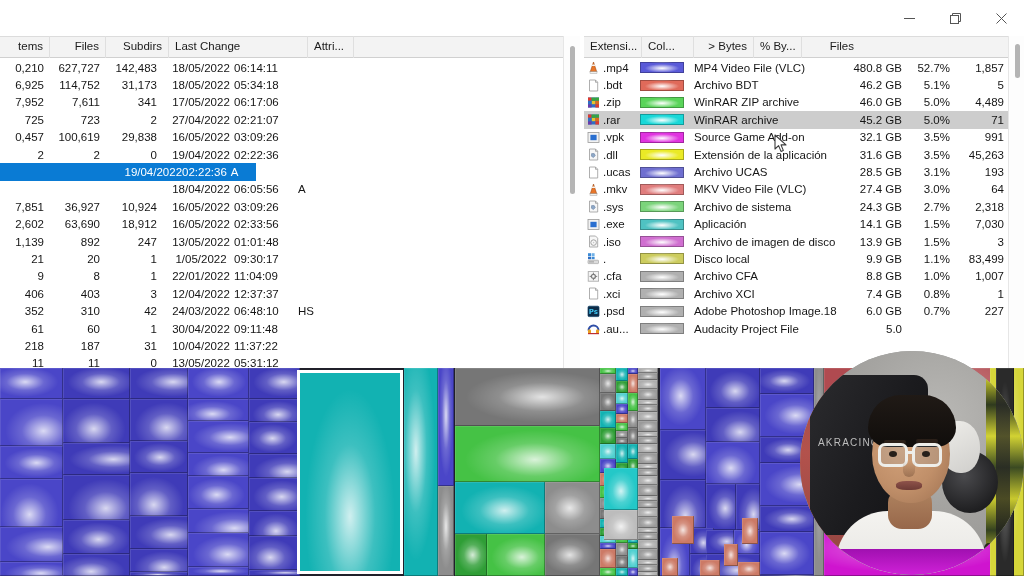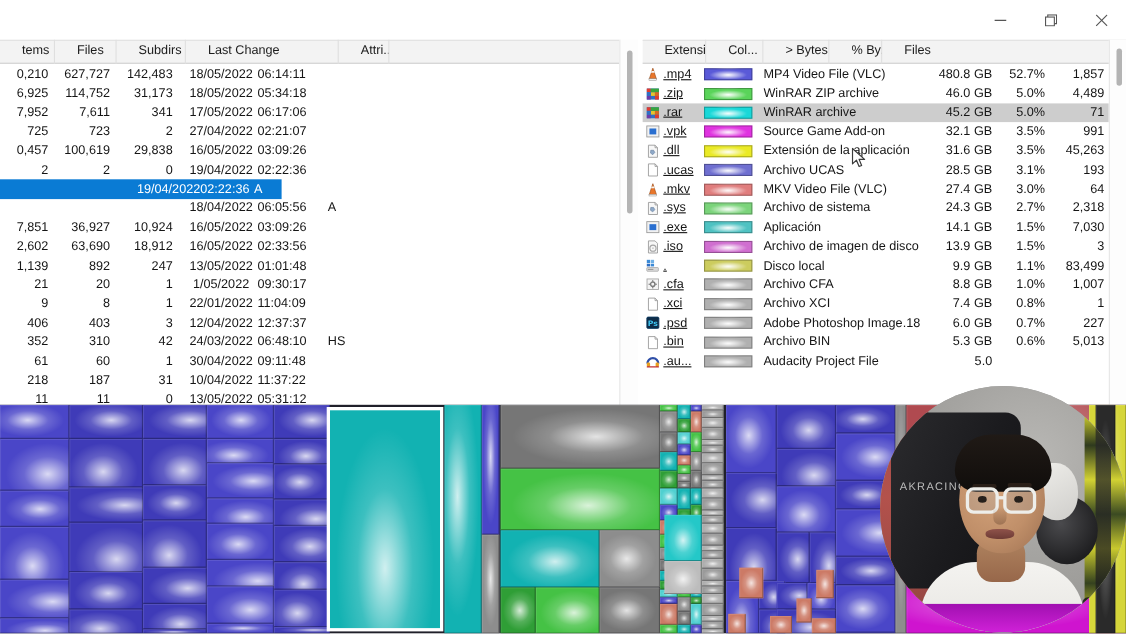--- a/index.html
+++ b/index.html
@@ -39,21 +39,21 @@
     position: absolute; top: 0; height: 22px;
     background: #f3f3f3;
     border-top: 1px solid #dcdcdc;
     border-bottom: 1px solid #d0d0d0;
     display: flex; align-items: center;
     font-size: 11.5px; color: #1b1b1b;
   }
   .hdr .cell {
     height: 22px; line-height: 21px;
     border-right: 1px solid #dfdfdf;
-    padding: 0 20px; overflow: hidden; white-space: nowrap;
+    padding: 0 6px; overflow: hidden; white-space: nowrap;
   }
   .hdr .cell.r { text-align: right; }
 
   
   .pane-left {
     position: absolute; left: 0; top: 0; width: 563px; height: 332px;
     background: #fff; overflow: hidden;
   }
   .pane-left .hdr { left: 0; width: 563px; }
   .ltbl {
@@ -84,21 +84,21 @@
     position: absolute; left: 584px; top: 0; width: 440px; height: 332px;
     background: #fff; overflow: hidden;
   }
   .pane-right .hdr { left: 0; width: 440px; }
   .etbl {
     position: absolute; left: 0; top: 23px; width: 424px;
     font-size: 11.5px; color: #151515;
   }
   .erow { height: 17.4px; display: flex; align-items: center; white-space: nowrap; }
   .erow.sel { background: #cdcdcd; }
-  .erow .c-ext  { width: 56px; display: flex; align-items: center; gap: 3px; padding-left: 3px; text-decoration: underline; }
+  .erow .c-ext  { width: 56px; display: flex; align-items: center; gap: 3px; padding-left: 3px; }
   .erow .c-col  { width: 54px; display: flex; align-items: center; }
   .erow .c-desc { width: 148px; overflow: hidden; }
   .erow .c-bytes{ width: 60px; text-align: right; }
   .erow .c-pct  { width: 48px; text-align: right; }
   .erow .c-files{ width: 58px; text-align: right; padding-right: 4px; }
 
   .swatch {
     width: 44px; height: 11px; border: 1px solid rgba(0,0,0,.28);
     display: block;
   }
@@ -355,20 +355,38 @@
             </span>
             <span class="c-desc">MP4 Video File (VLC)</span>
             <span class="c-bytes">480.8 GB</span>
             <span class="c-pct">52.7%</span>
             <span class="c-files">1,857</span>
           </div>
           <div class="erow">
             <span class="c-ext">
               <span class="fico">
                 <svg width="13" height="13" viewBox="0 0 13 13">
+                  <path d="M2.5 1h6l2.2 2.2V12h-8.2z" fill="#ffffff" stroke="#9a9a9a" stroke-width=".8"></path>
+                  <path d="M8.5 1v2.3h2.2" fill="none" stroke="#9a9a9a" stroke-width=".8"></path>
+                </svg>
+              </span>
+              <span class="ext-label">.bdt</span>
+            </span>
+            <span class="c-col">
+              <span class="swatch" style="background: radial-gradient(at 50% 58%, rgb(255, 255, 255) 0%, rgb(224, 106, 90) 58%, rgb(224, 106, 90) 100%);"></span>
+            </span>
+            <span class="c-desc">Archivo BDT</span>
+            <span class="c-bytes">46.2 GB</span>
+            <span class="c-pct">5.1%</span>
+            <span class="c-files">5</span>
+          </div>
+          <div class="erow">
+            <span class="c-ext">
+              <span class="fico">
+                <svg width="13" height="13" viewBox="0 0 13 13">
                   <rect x="1" y="1.5" width="11" height="10" fill="#2f6fc4"></rect>
                   <rect x="1" y="1.5" width="3.6" height="3.3" fill="#e03b2f"></rect>
                   <rect x="8.4" y="1.5" width="3.6" height="3.3" fill="#39a63c"></rect>
                   <rect x="4.6" y="4.8" width="3.8" height="3.4" fill="#e8c32a"></rect>
                   <rect x="1" y="8.2" width="3.6" height="3.3" fill="#6d3ba8"></rect>
                   <rect x="8.4" y="8.2" width="3.6" height="3.3" fill="#e03b2f"></rect>
                   <rect x="4.6" y="1.5" width="3.8" height="3.3" fill="#39a63c"></rect>
                   <rect x="1" y="4.8" width="3.6" height="3.4" fill="#2f6fc4"></rect>
                   <rect x="8.4" y="4.8" width="3.6" height="3.4" fill="#d86a1f"></rect>
                 </svg>
@@ -610,38 +628,20 @@
               </span>
               <span class="ext-label">.psd</span>
             </span>
             <span class="c-col">
               <span class="swatch" style="background: radial-gradient(at 50% 58%, rgb(255, 255, 255) 0%, rgb(176, 176, 176) 58%, rgb(176, 176, 176) 100%);"></span>
             </span>
             <span class="c-desc">Adobe Photoshop Image.18</span>
             <span class="c-bytes">6.0 GB</span>
             <span class="c-pct">0.7%</span>
             <span class="c-files">227</span>
-          </div>
-          <div class="erow">
-            <span class="c-ext">
-              <span class="fico">
-                <svg width="13" height="13" viewBox="0 0 13 13">
-                  <path d="M2.5 1h6l2.2 2.2V12h-8.2z" fill="#ffffff" stroke="#9a9a9a" stroke-width=".8"></path>
-                  <path d="M8.5 1v2.3h2.2" fill="none" stroke="#9a9a9a" stroke-width=".8"></path>
-                </svg>
-              </span>
-              <span class="ext-label">.bin</span>
-            </span>
-            <span class="c-col">
-              <span class="swatch" style="background: radial-gradient(at 50% 58%, rgb(255, 255, 255) 0%, rgb(176, 176, 176) 58%, rgb(176, 176, 176) 100%);"></span>
-            </span>
-            <span class="c-desc">Archivo BIN</span>
-            <span class="c-bytes">5.3 GB</span>
-            <span class="c-pct">0.6%</span>
-            <span class="c-files">5,013</span>
           </div>
           <div class="erow">
             <span class="c-ext">
               <span class="fico">
                 <svg width="13" height="13" viewBox="0 0 13 13">
                   <path d="M1.5 8.5a5 5 0 0 1 10 0" fill="none" stroke="#2f4fa8" stroke-width="2"></path>
                   <rect x="1" y="7.6" width="3" height="4" rx="1" fill="#e8a020"></rect>
                   <rect x="9" y="7.6" width="3" height="4" rx="1" fill="#e8a020"></rect>
                   <path d="M1 11.6h11" stroke="#c03030" stroke-width="1.2"></path>
                 </svg>

